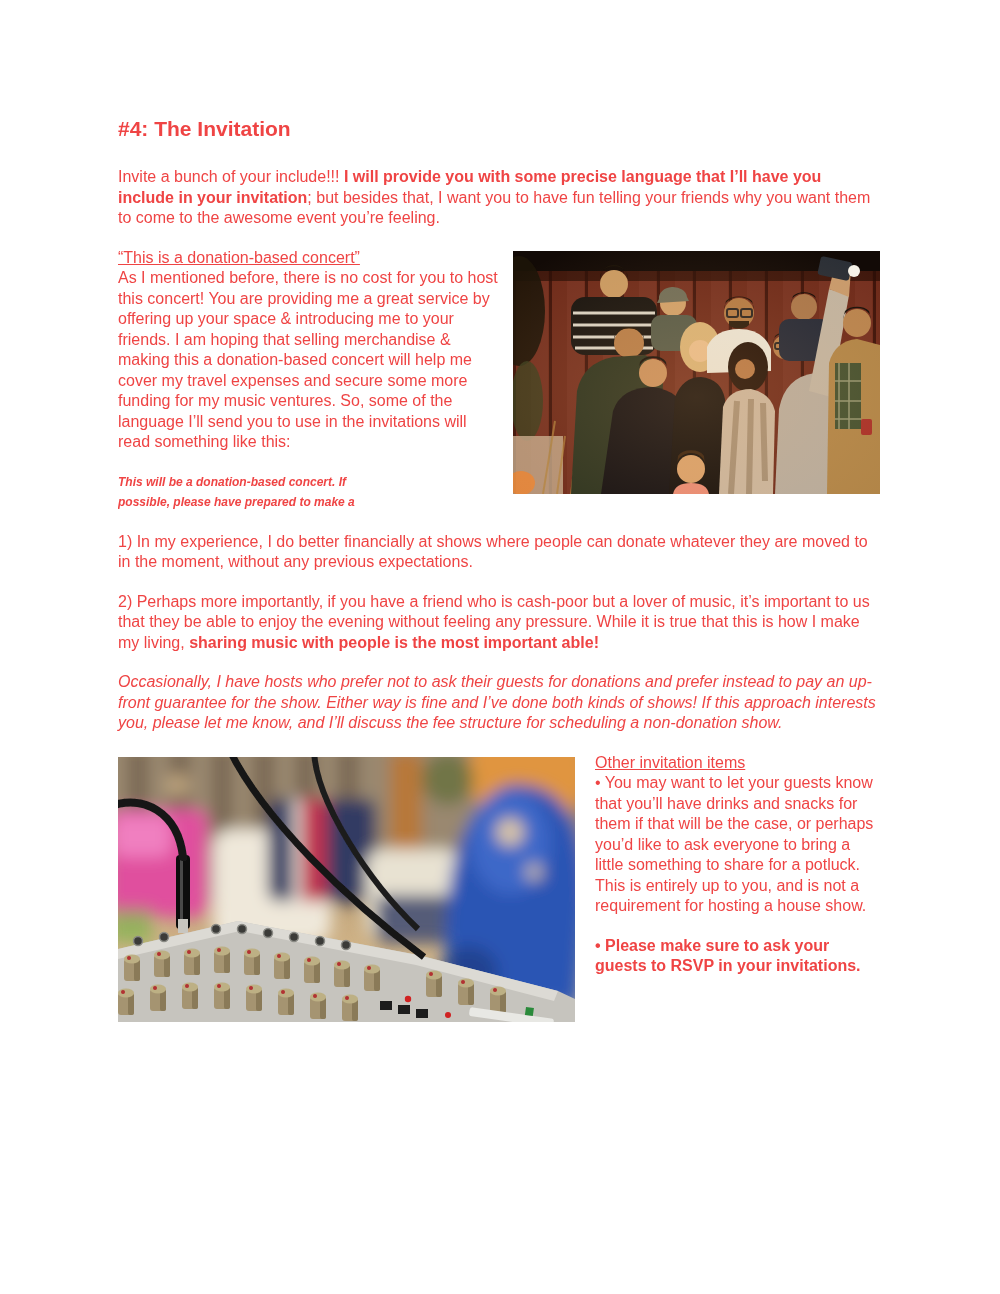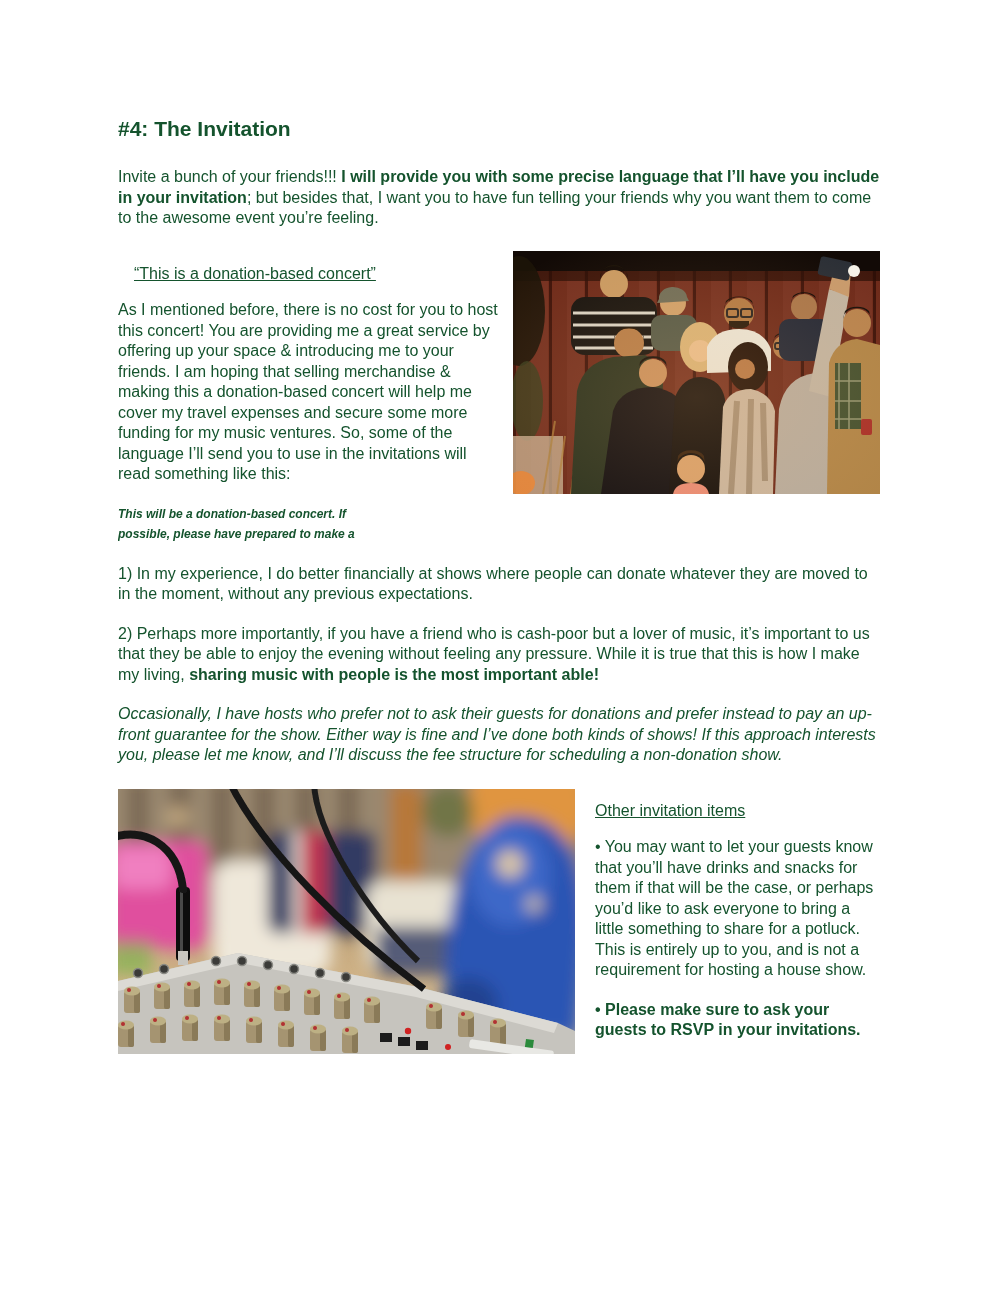--- a/index.html
+++ b/index.html
@@ -1,40 +1,40 @@
 <!DOCTYPE html>
 <html><head>
 <meta charset="utf-8">
 <style>
   html,body{margin:0;padding:0;background:#ffffff;}
   .page{
     position:relative;width:1000px;height:1294px;background:#ffffff;
-    font-family:"Liberation Sans", sans-serif;color:#14532d;overflow:hidden;
+    font-family:"Liberation Sans", sans-serif;color:#ef4444;overflow:hidden;
   }
   .content{position:absolute;left:118px;top:116px;width:762px;}
   .title{font-size:21px;font-weight:bold;line-height:26px;margin:0 0 25px 0;}
   p, .para{font-size:16px;line-height:20.5px;margin:0 0 19px 0;}
-  .sec-heading{font-size:16px;font-weight:normal;line-height:20.5px;margin:16px;text-decoration:underline;}
+  .sec-heading{font-size:16px;font-weight:normal;line-height:20.5px;margin:0;text-decoration:underline;}
   .bold{font-weight:bold;}
   .italic{font-style:italic;}
   .callout{font-size:12px;line-height:20.5px;font-weight:bold;font-style:italic;margin:0 0 19px 0;}
   .donation-section{overflow:hidden;}
   .other-section{overflow:hidden;margin-top:3px;}
   .photo-selfie{float:right;width:367px;height:243px;margin:3px 0 10px 10px;display:block;}
   .photo-mixer{float:left;width:457px;height:265px;margin:4px 20px 6px 0;display:block;}
 </style>
 </head>
 <body>
 
 <div class="page">
   <div class="content">
 
     <h1 class="title">#4: The Invitation</h1>
 
-    <p><span>Invite a bunch of your friends!!! </span><span class="bold">I will provide you with some precise language that I’ll have you include in your invitation</span><span>; but besides that, I want you to have fun telling your friends why you want them to come to the awesome event you’re feeling.</span></p>
+    <p><span>Invite a bunch of your include!!! </span><span class="bold">I will provide you with some precise language that I’ll have you include in your invitation</span><span>; but besides that, I want you to have fun telling your friends why you want them to come to the awesome event you’re feeling.</span></p>
 
     <div class="donation-section">
 
       <svg class="photo-selfie" viewBox="0 0 367 243" preserveAspectRatio="none" xmlns="http://www.w3.org/2000/svg">
         <defs>
           <pattern id="fencePat" width="36" height="243" patternUnits="userSpaceOnUse">
             <rect width="36" height="243" fill="#6e2a1a"></rect>
             <rect x="0" width="3" height="243" fill="#3f130a"></rect>
             <rect x="18" width="17" height="243" fill="#7a3524" opacity="0.55"></rect>
           </pattern>

